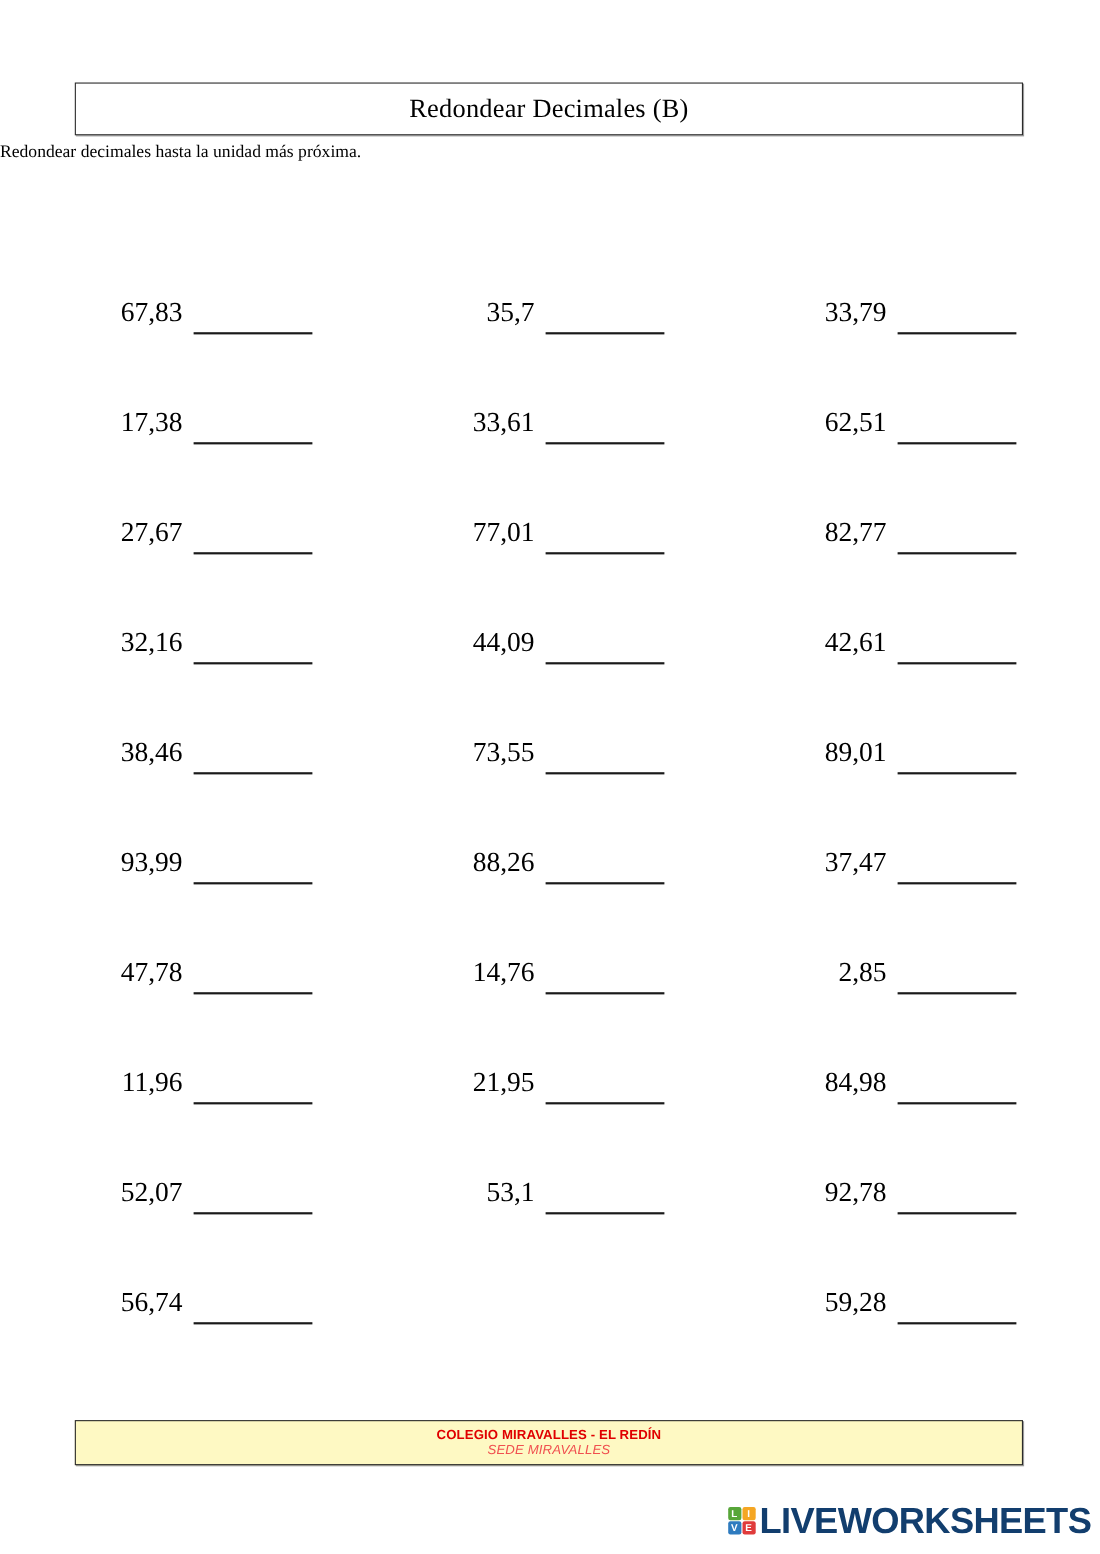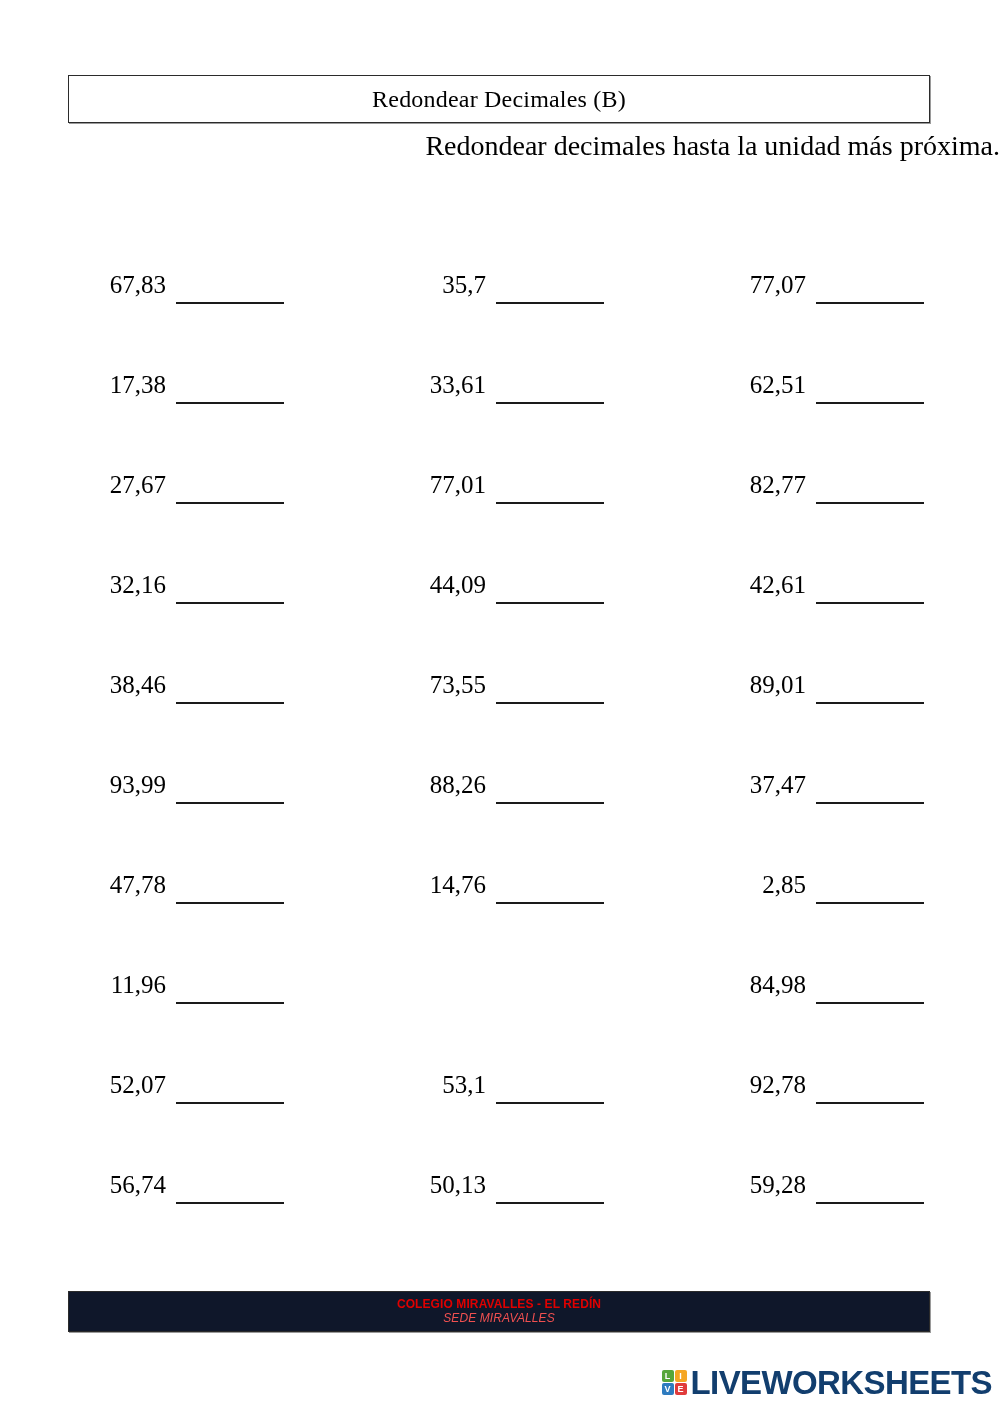--- a/index.html
+++ b/index.html
@@ -44,22 +44,22 @@
     letter-spacing: 0.2px;
     color: #000;
     white-space: nowrap;
   }
 
   .subtitle {
     position: absolute;
     left: 0;
     top: 130px;
     width: 1000px;
-    text-align: right;
-    font-size: 28px;
+    text-align: left;
+    font-size: 16px;
     line-height: 1.15;
     color: #000;
   }
 
   
   .grid {
     position: absolute;
     left: 68px;
     top: 260px;
     width: 862px;
@@ -100,21 +100,21 @@
 
   
   .footer-box {
     position: absolute;
     left: 68px;
     top: 1291px;
     width: 862px;
     height: 41px;
     border: 1px solid #2b2b2b;
     box-shadow: 1px 1px 0 0 #9a9a9a;
-    background: #0f172a;
+    background: #fef9c3;
     box-sizing: border-box;
     display: flex;
     flex-direction: column;
     align-items: center;
     justify-content: center;
   }
   .footer-line1 {
     font-family: "Liberation Sans", "DejaVu Sans", sans-serif;
     font-size: 12px;
     font-weight: bold;
@@ -187,21 +187,21 @@
       <div class="row">
         <div class="cell c0">
           <div class="value">67,83</div>
           <div class="answer-line"></div>
         </div>
         <div class="cell c1">
           <div class="value">35,7</div>
           <div class="answer-line"></div>
         </div>
         <div class="cell c2">
-          <div class="value">77,07</div>
+          <div class="value">33,79</div>
           <div class="answer-line"></div>
         </div>
       </div>
       <div class="row">
         <div class="cell c0">
           <div class="value">17,38</div>
           <div class="answer-line"></div>
         </div>
         <div class="cell c1">
           <div class="value">33,61</div>
@@ -280,20 +280,24 @@
         <div class="cell c2">
           <div class="value">2,85</div>
           <div class="answer-line"></div>
         </div>
       </div>
       <div class="row">
         <div class="cell c0">
           <div class="value">11,96</div>
           <div class="answer-line"></div>
         </div>
+        <div class="cell c1">
+          <div class="value">21,95</div>
+          <div class="answer-line"></div>
+        </div>
         <div class="cell c2">
           <div class="value">84,98</div>
           <div class="answer-line"></div>
         </div>
       </div>
       <div class="row">
         <div class="cell c0">
           <div class="value">52,07</div>
           <div class="answer-line"></div>
         </div>
@@ -302,24 +306,20 @@
           <div class="answer-line"></div>
         </div>
         <div class="cell c2">
           <div class="value">92,78</div>
           <div class="answer-line"></div>
         </div>
       </div>
       <div class="row">
         <div class="cell c0">
           <div class="value">56,74</div>
-          <div class="answer-line"></div>
-        </div>
-        <div class="cell c1">
-          <div class="value">50,13</div>
           <div class="answer-line"></div>
         </div>
         <div class="cell c2">
           <div class="value">59,28</div>
           <div class="answer-line"></div>
         </div>
       </div>
     </div>
 
   <div class="footer-box">

